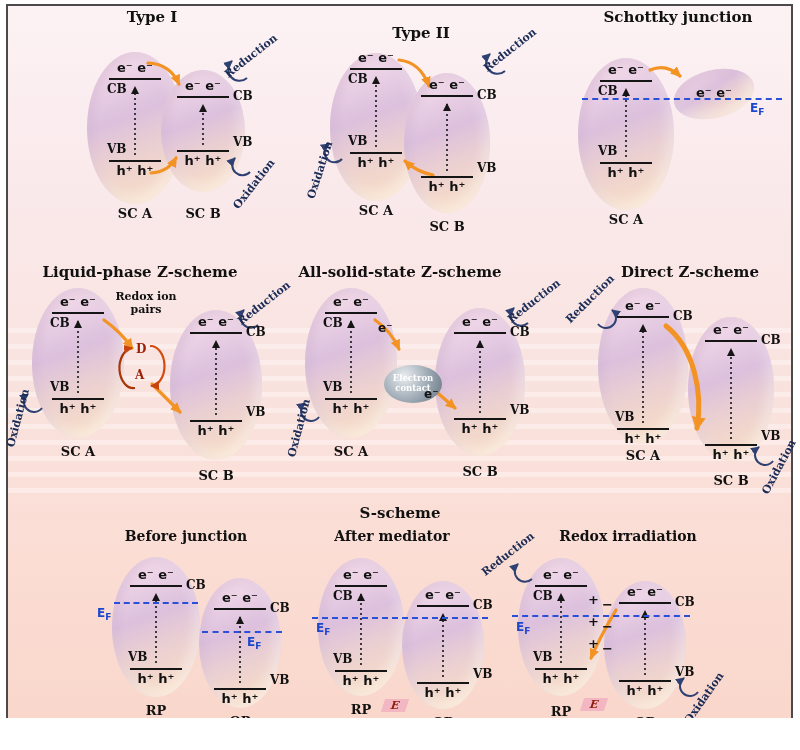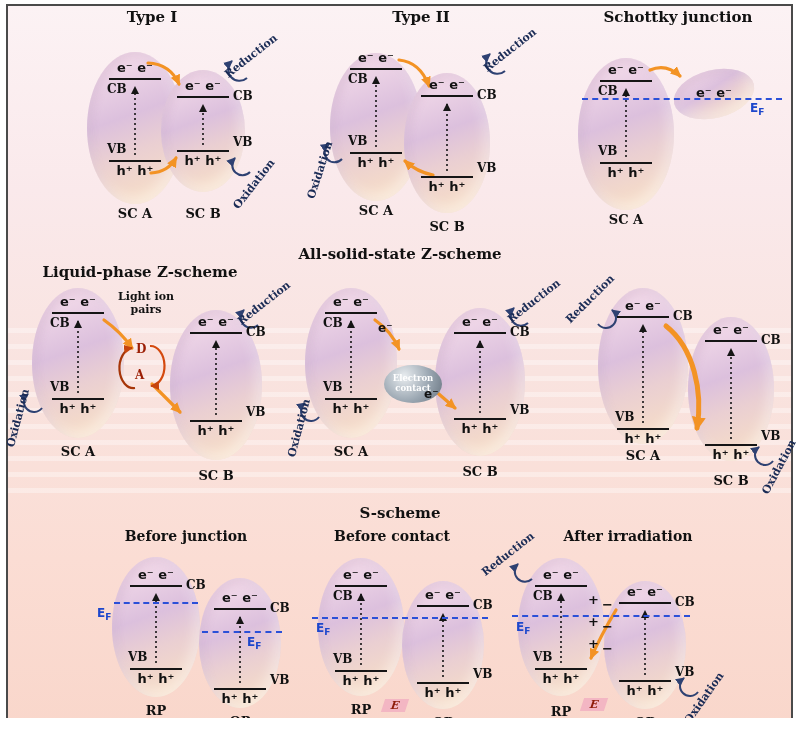--- a/index.html
+++ b/index.html
@@ -134,28 +134,29 @@
     <path class="ba" d="M532 579 A10 10 0 1 1 518 564" marker-end="url(#ah-b)"></path>
     <path class="ba" d="M698 692 A10 10 0 1 1 684 678" marker-end="url(#ah-b)"></path>
 
     <path class="ra" stroke="#d4490e" d="M150 346 A14 20 0 0 1 151 386" marker-end="url(#ah-r)"></path>
     <path class="ra" stroke="#a63508" d="M135 388 A14 20 0 0 1 132 348" marker-end="url(#ah-r)"></path>
   </svg>
 
   <div id="labels">
 
     <div class="t1" style="left:152px;top:8px">Type I</div>
-    <div class="t1" style="left:421px;top:8px">Type II</div>
+    <div class="t1" style="left:421px;top:24px">Type II</div>
     <div class="t1" style="left:678px;top:8px">Schottky junction</div>
     <div class="t1" style="left:140px;top:263px">Liquid-phase Z-scheme</div>
-    <div class="t1" style="left:400px;top:245px">All-solid-state Z-scheme</div>
+    <div class="t1" style="left:400px;top:263px">All-solid-state Z-scheme</div>
+    <div class="t1" style="left:690px;top:263px">Direct Z-scheme</div>
     <div class="t1" style="left:400px;top:504px">S-scheme</div>
     <div class="t1 t2" style="left:186px;top:528px">Before junction</div>
-    <div class="t1 t2" style="left:392px;top:528px">Before contact</div>
-    <div class="t1 t2" style="left:628px;top:528px">After irradiation</div>
+    <div class="t1 t2" style="left:392px;top:528px">After mediator</div>
+    <div class="t1 t2" style="left:628px;top:528px">Redox irradiation</div>
 
     <div class="rot" style="left:251px;top:56px;transform:translate(-50%,-50%) rotate(-38deg)">Reduction</div>
     <div class="rot" style="left:254px;top:184px;transform:translate(-50%,-50%) rotate(-52deg)">Oxidation</div>
     <div class="rot" style="left:510px;top:50px;transform:translate(-50%,-50%) rotate(-38deg)">Reduction</div>
     <div class="rot" style="left:320px;top:170px;transform:translate(-50%,-50%) rotate(-72deg)">Oxidation</div>
     <div class="rot" style="left:18px;top:418px;transform:translate(-50%,-50%) rotate(-75deg)">Oxidation</div>
     <div class="rot" style="left:264px;top:303px;transform:translate(-50%,-50%) rotate(-38deg)">Reduction</div>
     <div class="rot" style="left:299px;top:428px;transform:translate(-50%,-50%) rotate(-75deg)">Oxidation</div>
     <div class="rot" style="left:534px;top:301px;transform:translate(-50%,-50%) rotate(-38deg)">Reduction</div>
     <div class="rot" style="left:590px;top:299px;transform:translate(-50%,-50%) rotate(-45deg)">Reduction</div>
@@ -168,21 +169,21 @@
     <div class="efline" style="left:114px;top:602px;width:84px"></div>
     <div class="ef" style="left:97px;top:606px"><span>E</span><sub>F</sub></div>
     <div class="efline" style="left:202px;top:631px;width:80px"></div>
     <div class="ef" style="left:247px;top:635px"><span>E</span><sub>F</sub></div>
     <div class="efline" style="left:312px;top:617px;width:176px"></div>
     <div class="ef" style="left:316px;top:621px"><span>E</span><sub>F</sub></div>
     <div class="efline" style="left:512px;top:615px;width:178px"></div>
     <div class="ef" style="left:516px;top:620px"><span>E</span><sub>F</sub></div>
 
     <div class="redox" style="left:146px;top:290px">
-      <div>Light ion</div>
+      <div>Redox ion</div>
       <div>pairs</div>
     </div>
     <div class="da" style="left:136px;top:342px">D</div>
     <div class="da" style="left:135px;top:368px">A</div>
 
     <div class="mediator" style="left:384px;top:365px">
       <span>Electron</span>
       <span>contact</span>
     </div>
     <div class="esm" style="left:378px;top:321px">e⁻</div>

